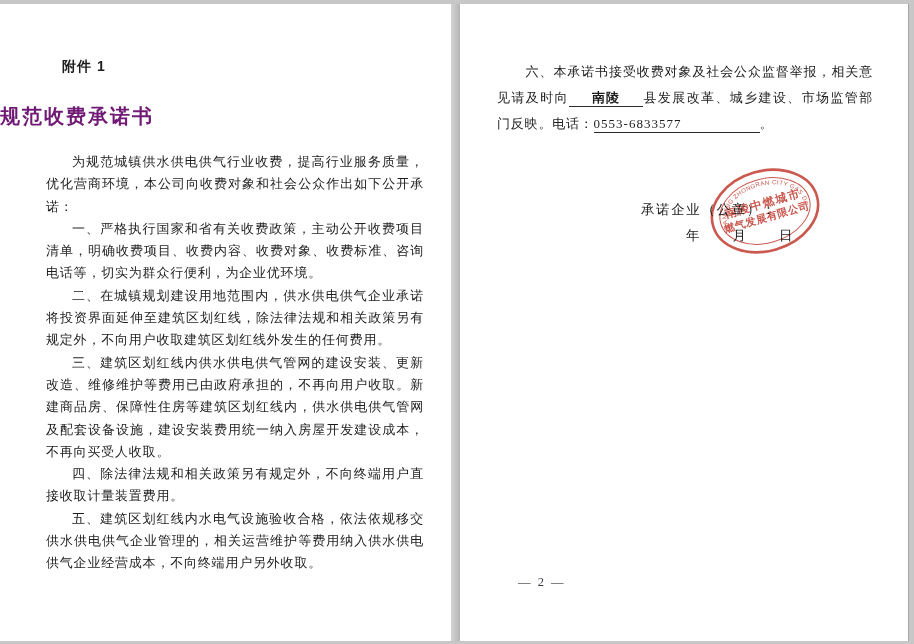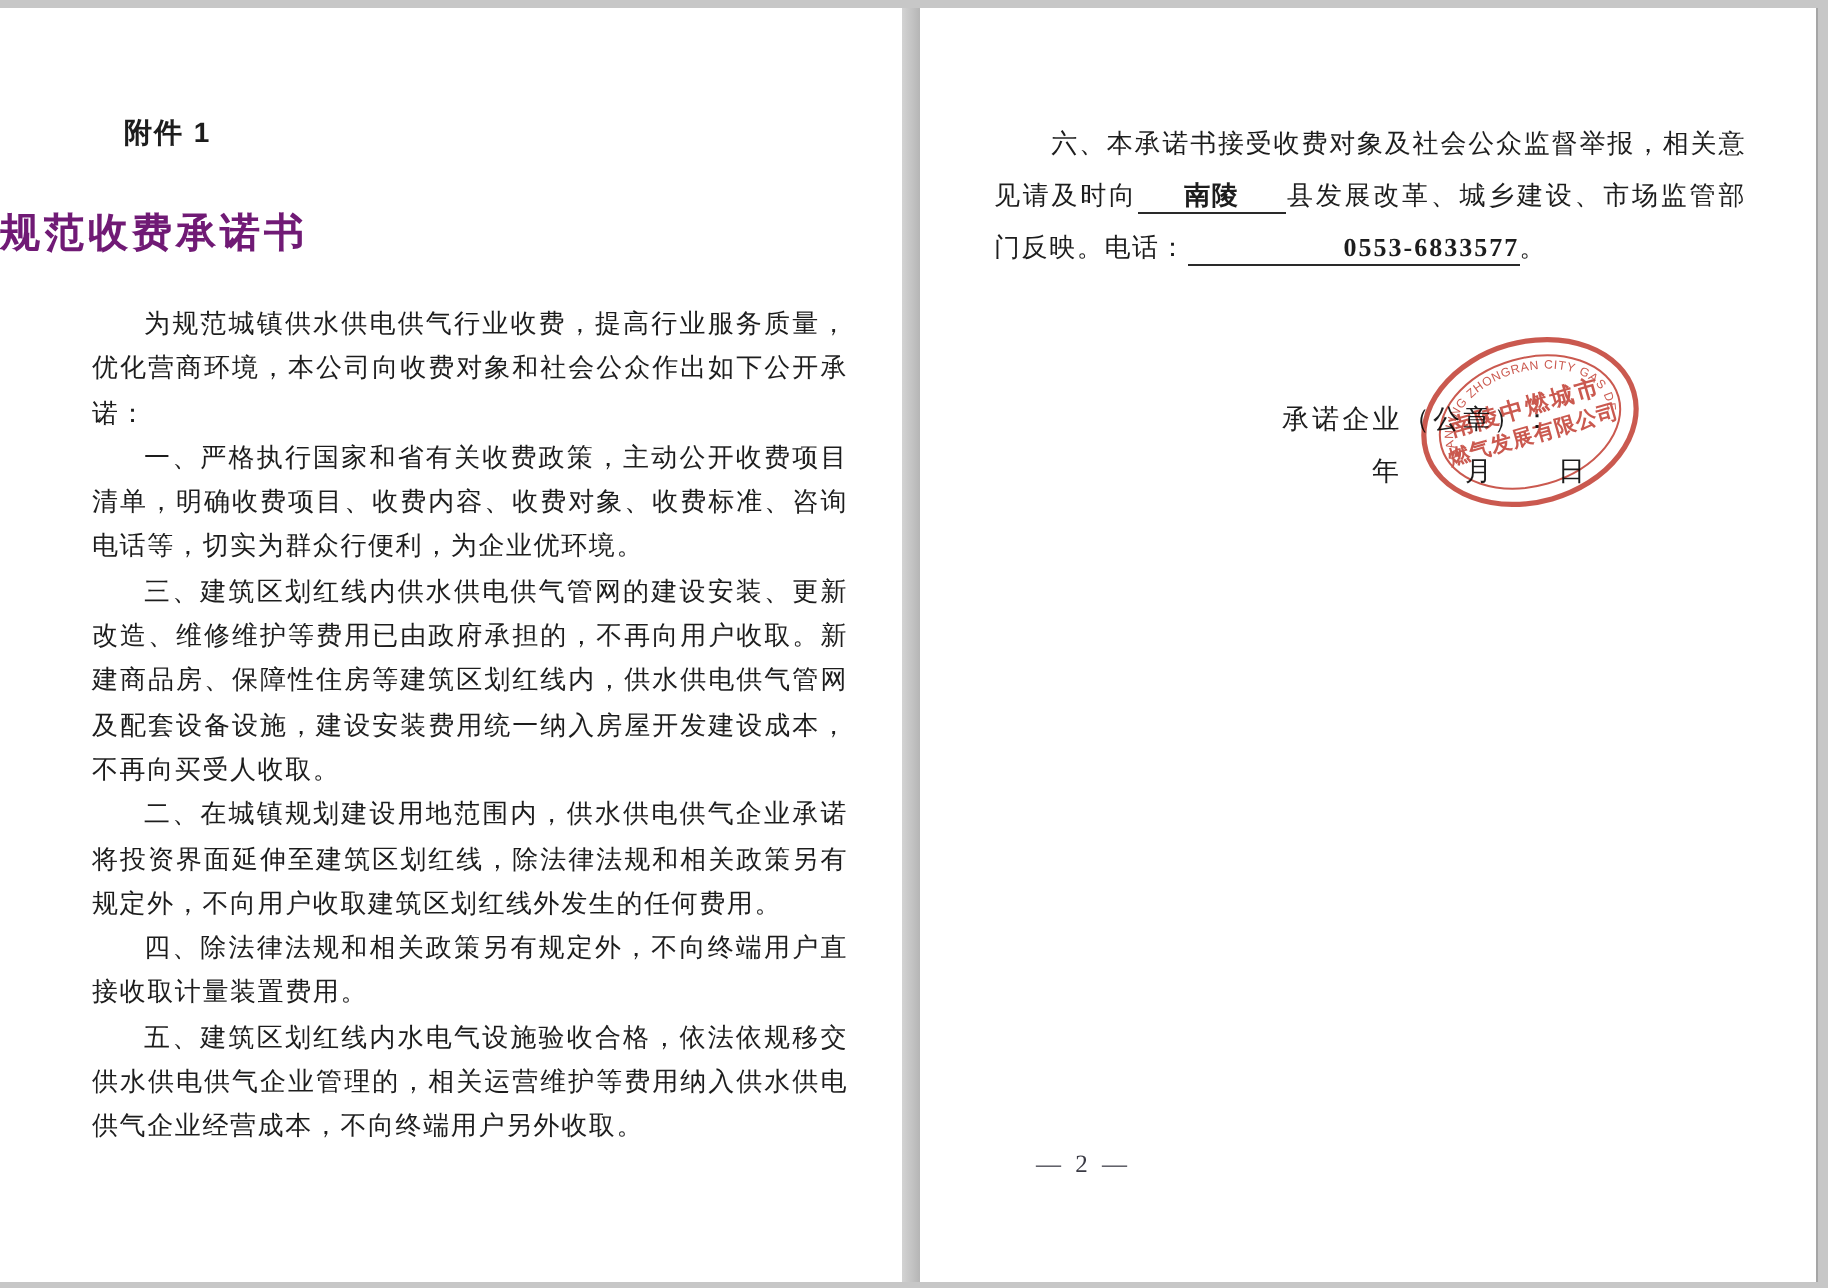--- a/index.html
+++ b/index.html
@@ -26,44 +26,44 @@
   .doc-title{position:absolute;left:0;top:99px;width:100%;margin:0;text-align:left;
     font-family:"Liberation Sans", sans-serif;font-weight:bold;font-size:20px;letter-spacing:2px;color:#701a75;}
   .body-text{position:absolute;left:46px;top:147px;width:378px;
     font-size:13px;line-height:22.3px;letter-spacing:0.8px;text-align:justify;}
   .body-text p{margin:0;text-indent:2em;}
   
   .clause6{position:absolute;left:37px;top:55px;width:376px;margin:0;
     font-size:13px;line-height:26px;letter-spacing:0.8px;text-align:justify;text-indent:2.2em;}
   .blank{display:inline-block;text-indent:0;text-align:center;border-bottom:1px solid #2a2a2a;
     min-width:74px;line-height:17px;font-weight:bold;}
-  .blank-phone{display:inline-block;text-indent:0;text-align:right;border-bottom:1px solid #2a2a2a;
-    min-width:166px;line-height:17px;font-weight:bold;letter-spacing:1px;}
+  .blank-phone{display:inline-block;text-indent:0;text-align:left;border-bottom:1px solid #2a2a2a;
+    min-width:166px;line-height:17px;font-weight:normal;letter-spacing:1px;}
   .sign-block{position:absolute;left:181px;top:193px;font-size:13.5px;line-height:25.8px;letter-spacing:1.6px;}
   .sign-line{white-space:nowrap;}
   .date-line{padding-left:45px;letter-spacing:2px;}
   .pagenum{position:absolute;left:58px;top:571px;font-size:12.5px;letter-spacing:2px;color:#3a3a44;}
   
   .stamp{position:absolute;left:218px;top:132px;mix-blend-mode:multiply;opacity:0.9;}
 </style>
 </head>
 <body>
 
 <div>
 
   <div class="chrome-top"></div>
 
   <div class="page page-left">
     <div class="attachment">附件 1</div>
     <h1 class="doc-title">规范收费承诺书</h1>
     <div class="body-text">
       <p>为规范城镇供水供电供气行业收费，提高行业服务质量，优化营商环境，本公司向收费对象和社会公众作出如下公开承诺：</p>
       <p>一、严格执行国家和省有关收费政策，主动公开收费项目清单，明确收费项目、收费内容、收费对象、收费标准、咨询电话等，切实为群众行便利，为企业优环境。</p>
+      <p>二、在城镇规划建设用地范围内，供水供电供气企业承诺将投资界面延伸至建筑区划红线，除法律法规和相关政策另有规定外，不向用户收取建筑区划红线外发生的任何费用。</p>
       <p>三、建筑区划红线内供水供电供气管网的建设安装、更新改造、维修维护等费用已由政府承担的，不再向用户收取。新建商品房、保障性住房等建筑区划红线内，供水供电供气管网及配套设备设施，建设安装费用统一纳入房屋开发建设成本，不再向买受人收取。</p>
-      <p>二、在城镇规划建设用地范围内，供水供电供气企业承诺将投资界面延伸至建筑区划红线，除法律法规和相关政策另有规定外，不向用户收取建筑区划红线外发生的任何费用。</p>
       <p>四、除法律法规和相关政策另有规定外，不向终端用户直接收取计量装置费用。</p>
       <p>五、建筑区划红线内水电气设施验收合格，依法依规移交供水供电供气企业管理的，相关运营维护等费用纳入供水供电供气企业经营成本，不向终端用户另外收取。</p>
     </div>
   </div>
 
   <div class="page-divider"></div>
 
   <div class="page page-right">
 
     <p class="clause6"><span>六、本承诺书接受收费对象及社会公众监督举报，相关意见请及时向</span><span class="blank">南陵</span><span>县发展改革、城乡建设、市场监管部门反映。电话：</span><span class="blank-phone">0553-6833577</span><span>。</span></p>

